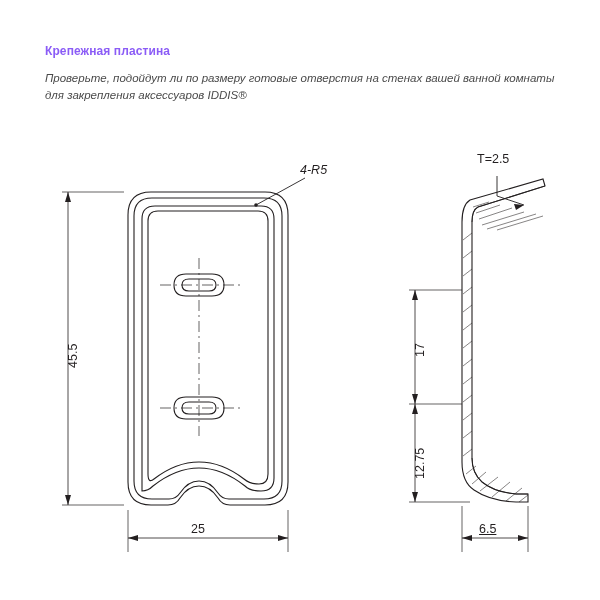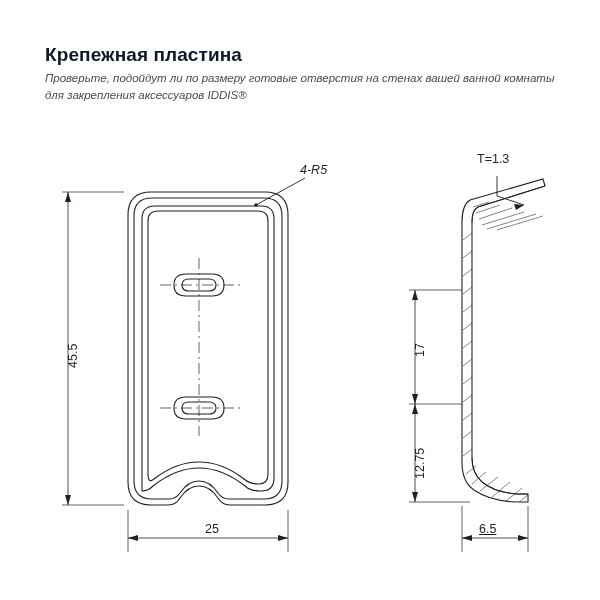--- a/index.html
+++ b/index.html
@@ -18,24 +18,24 @@
   #page {
     position: relative;
     width: 600px;
     height: 600px;
     background: #ffffff;
   }
   .title {
     position: absolute;
     left: 45px;
     top: 44px;
-    font-size: 19px;
+    font-size: 12px;
     font-weight: bold;
     letter-spacing: 0.1px;
-    color: #0f172a;
+    color: #8b5cf6;
     white-space: nowrap;
   }
   .subtitle {
     position: absolute;
     left: 45px;
     top: 70px;
     width: 520px;
     font-size: 11.5px;
     line-height: 17px;
     color: #4a4a4a;
@@ -245,20 +245,20 @@
       <line x1="462" y1="538" x2="528" y2="538"></line>
       <line x1="462" y1="506" x2="462" y2="552" stroke-width="0.7"></line>
       <line x1="528" y1="506" x2="528" y2="552" stroke-width="0.7"></line>
       <path d="M 462 538 l 10 -3 l 0 6 z" fill="#231f20" stroke="none"></path>
       <path d="M 528 538 l -10 -3 l 0 6 z" fill="#231f20" stroke="none"></path>
     </g>
   </svg>
 
   <div class="lbl" style="left:300px; top:163px;font-style:italic;">4-R5</div>
   <div class="lbl vert" style="left:66px; top:368px;">45.5</div>
-  <div class="lbl" style="left:205px; top:522px;">25</div>
-
-  <div class="lbl" style="left:477px; top:152px;">T=1.3</div>
+  <div class="lbl" style="left:191px; top:522px;">25</div>
+
+  <div class="lbl" style="left:477px; top:152px;">T=2.5</div>
   <div class="lbl vert" style="left:413px; top:357px;">17</div>
   <div class="lbl vert" style="left:413px; top:479px;">12.75</div>
   <div class="lbl" style="left:479px; top:522px;text-decoration:underline;">6.5</div>
 
 </div>
 
 </body></html>

